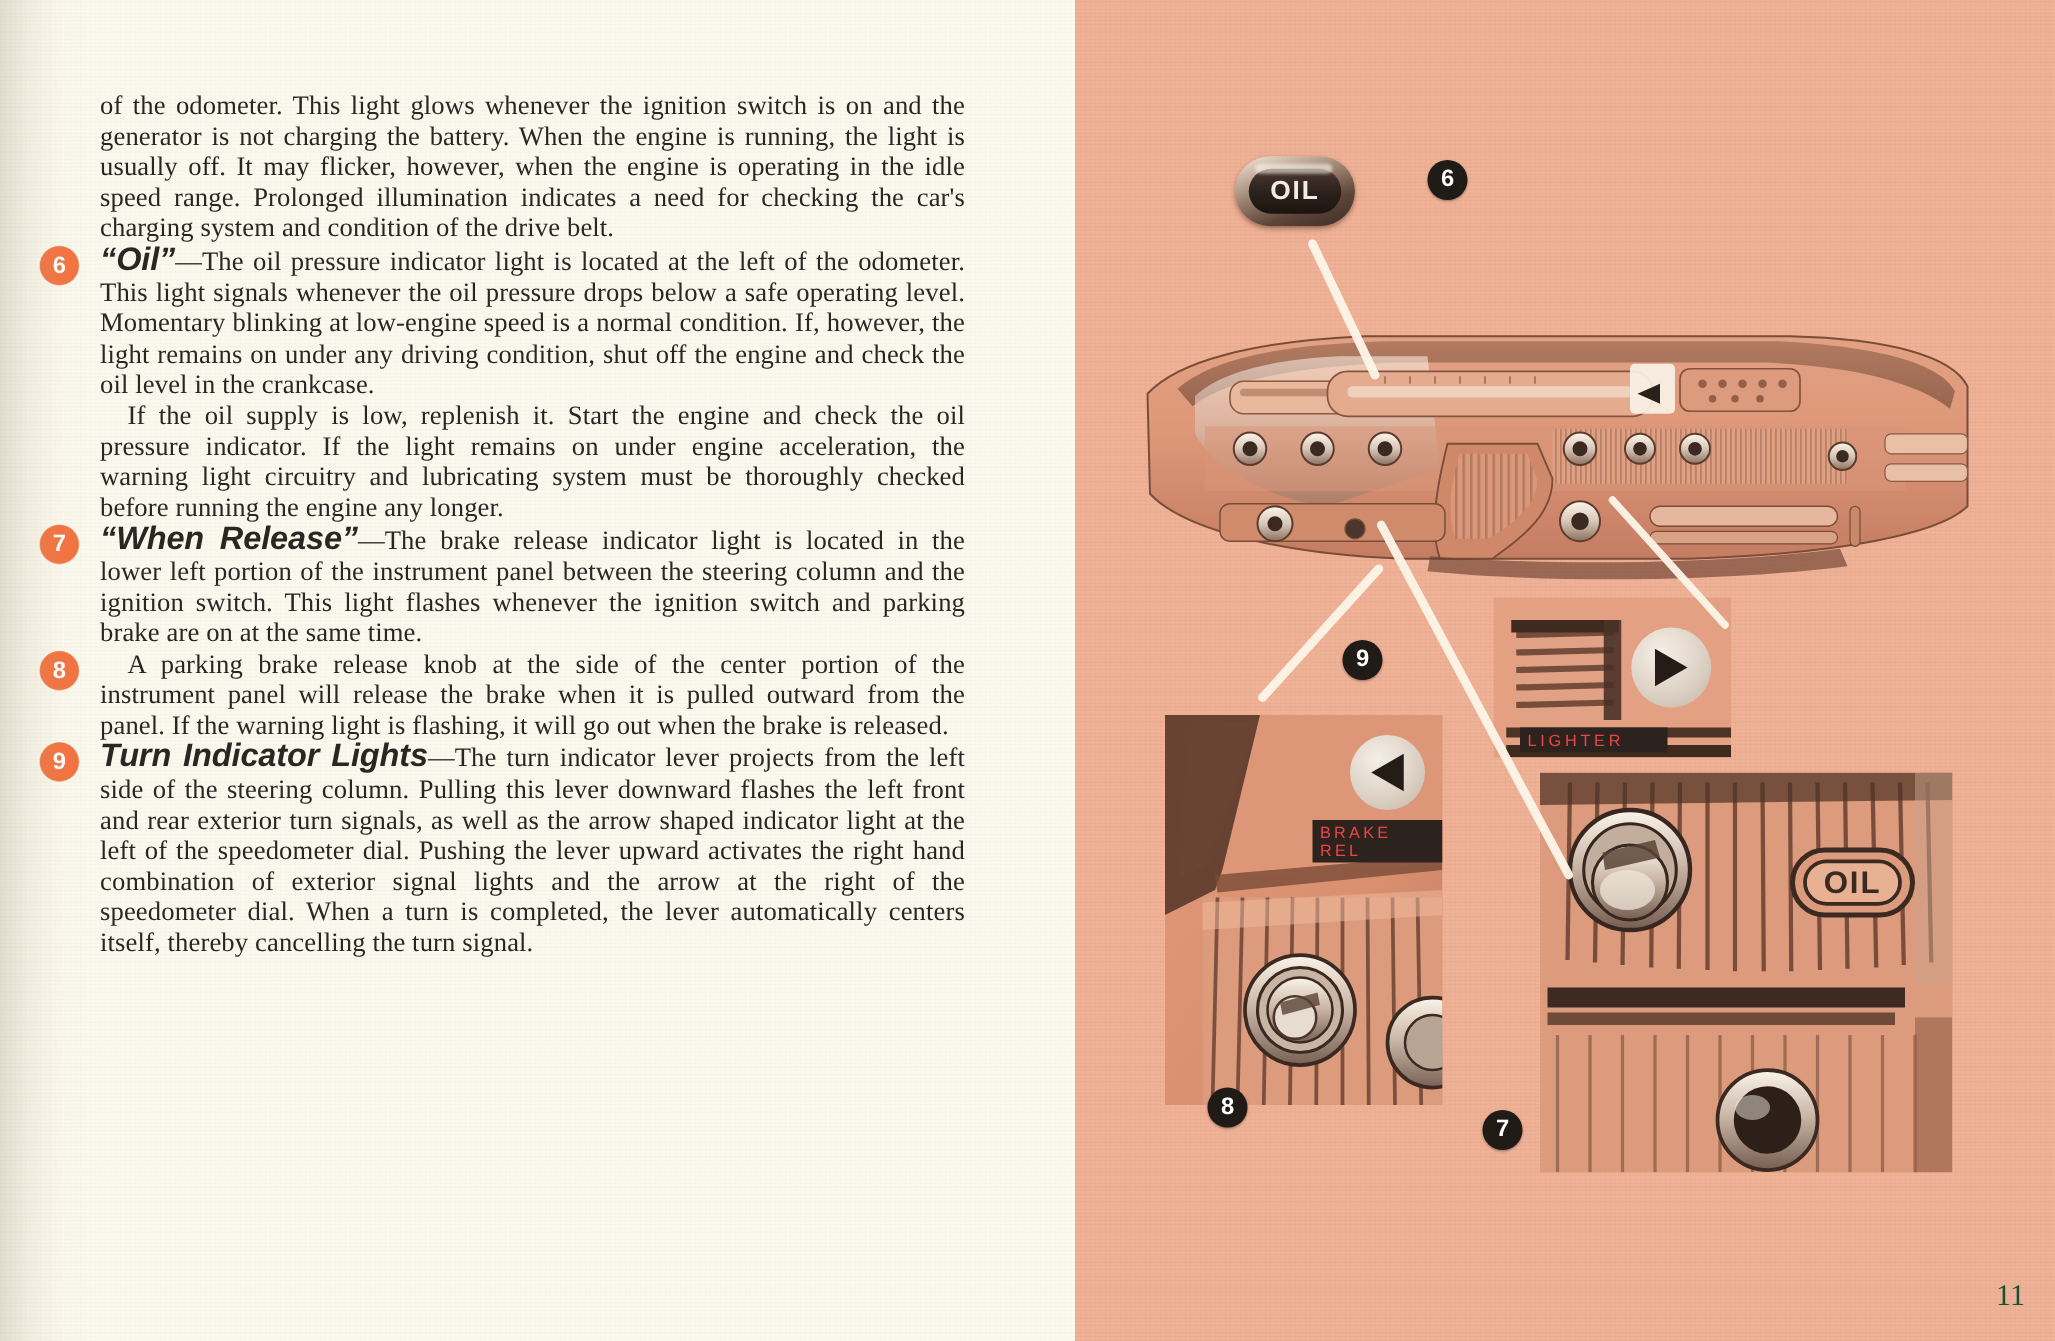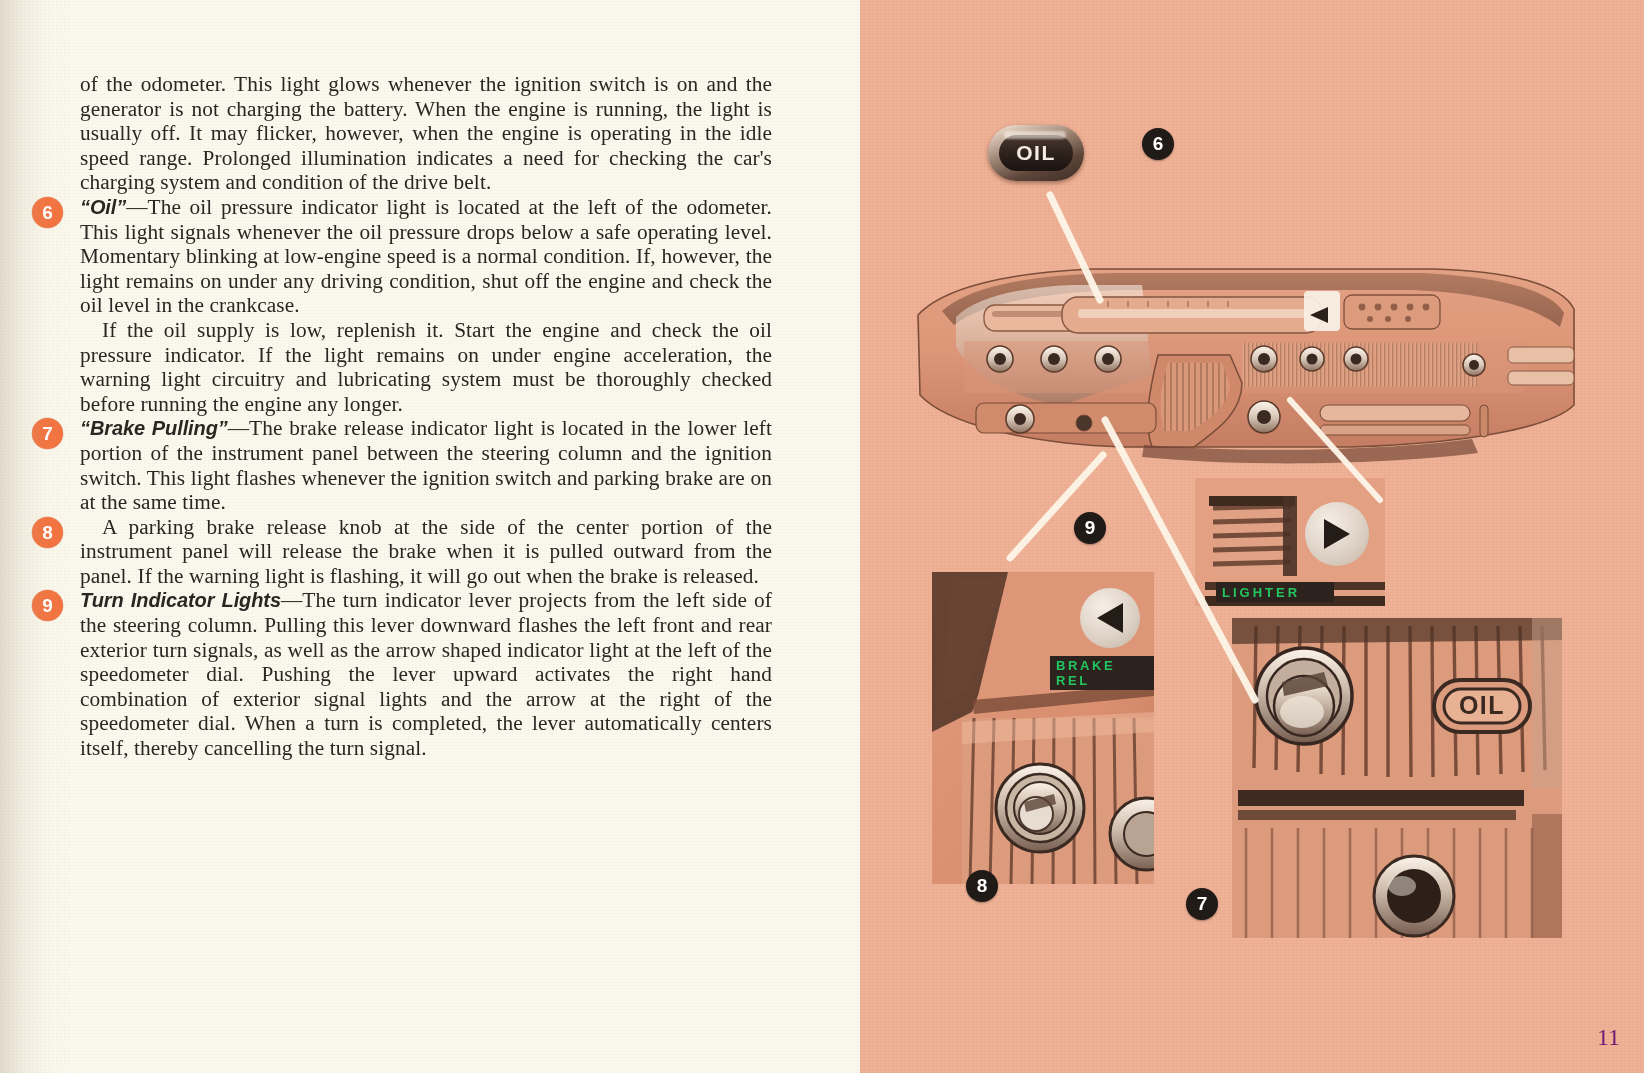--- a/index.html
+++ b/index.html
@@ -61,21 +61,21 @@
     margin-bottom: 0;
   }
   .para + .para { margin-top: 0px; }
 
   .para .indent { display: inline-block; width: 22px; }
 
   .lead {
     font-weight: bold;
     font-style: italic;
     font-family: "Liberation Sans", sans-serif;
-    font-size: 20px;
+    font-size: 26px;
     letter-spacing: -0.1px;
   }
 
   
   .margin-num {
     position: absolute;
     left: -48px;
     width: 31px; height: 31px;
     border-radius: 50%;
     background: #f2703c;
@@ -106,21 +106,21 @@
     background-image:
       repeating-linear-gradient(0deg, rgba(140,80,55,0.045) 0 1px, rgba(255,255,255,0) 1px 3px),
       repeating-linear-gradient(90deg, rgba(140,80,55,0.035) 0 1px, rgba(255,255,255,0) 1px 4px);
     pointer-events: none;
   }
 
   .page-num {
     position: absolute;
     right: 24px; bottom: 22px;
     font-size: 24px;
-    color: #701a75;
+    color: #14532d;
     font-family: "Liberation Serif", serif;
   }
 
   
   .callout {
     position: absolute;
     width: 32px; height: 32px;
     border-radius: 50%;
     background: #211b18;
     color: #fff;
@@ -202,23 +202,23 @@
     border-top: 15px solid transparent;
     border-bottom: 15px solid transparent;
   }
   .tri-left  { border-right: 26px solid #241c17; }
   .tri-right { border-left: 26px solid #241c17; }
 
   
   .plate {
     position: absolute;
     background: #2d231e;
-    color: #22c55e;
+    color: #ef4444;
     font-family: "Liberation Sans", sans-serif;
-    font-weight: bold;
+    font-weight: normal;
     font-size: 13px;
     letter-spacing: 2.6px;
     display: flex; align-items: center;
     padding: 0 6px;
     z-index: 24;
   }
 </style>
 </head>
 <body>
 
@@ -235,21 +235,21 @@
 
       <p class="para">
         <span class="margin-num mn6">6</span><span class="lead">“Oil”</span><span>—The oil pressure indicator light is located at the left of the odometer. This light signals whenever the oil pressure drops below a safe operating level. Momentary blinking at low-engine speed is a normal condition. If, however, the light remains on under any driving condition, shut off the engine and check the oil level in the crankcase.</span>
       </p>
 
       <p class="para">
         <span class="indent"></span><span>If the oil supply is low, replenish it. Start the engine and check the oil pressure indicator. If the light remains on under engine acceleration, the warning light circuitry and lubricating system must be thoroughly checked before running the engine any longer.</span>
       </p>
 
       <p class="para">
-        <span class="margin-num mn7">7</span><span class="lead">“Brake Pulling”</span><span>—The brake release indicator light is located in the lower left portion of the instrument panel between the steering column and the ignition switch. This light flashes whenever the ignition switch and parking brake are on at the same time.</span>
+        <span class="margin-num mn7">7</span><span class="lead">“When Release”</span><span>—The brake release indicator light is located in the lower left portion of the instrument panel between the steering column and the ignition switch. This light flashes whenever the ignition switch and parking brake are on at the same time.</span>
       </p>
 
       <p class="para">
         <span class="margin-num mn8">8</span><span class="indent"></span><span>A parking brake release knob at the side of the center portion of the instrument panel will release the brake when it is pulled outward from the panel. If the warning light is flashing, it will go out when the brake is released.</span>
       </p>
 
       <p class="para">
         <span class="margin-num mn9">9</span><span class="lead">Turn Indicator Lights</span><span>—The turn indicator lever projects from the left side of the steering column. Pulling this lever downward flashes the left front and rear exterior turn signals, as well as the arrow shaped indicator light at the left of the speedometer dial. Pushing the lever upward activates the right hand combination of exterior signal lights and the arrow at the right of the speedometer dial. When a turn is completed, the lever automatically centers itself, thereby cancelling the turn signal.</span>
       </p>
 

